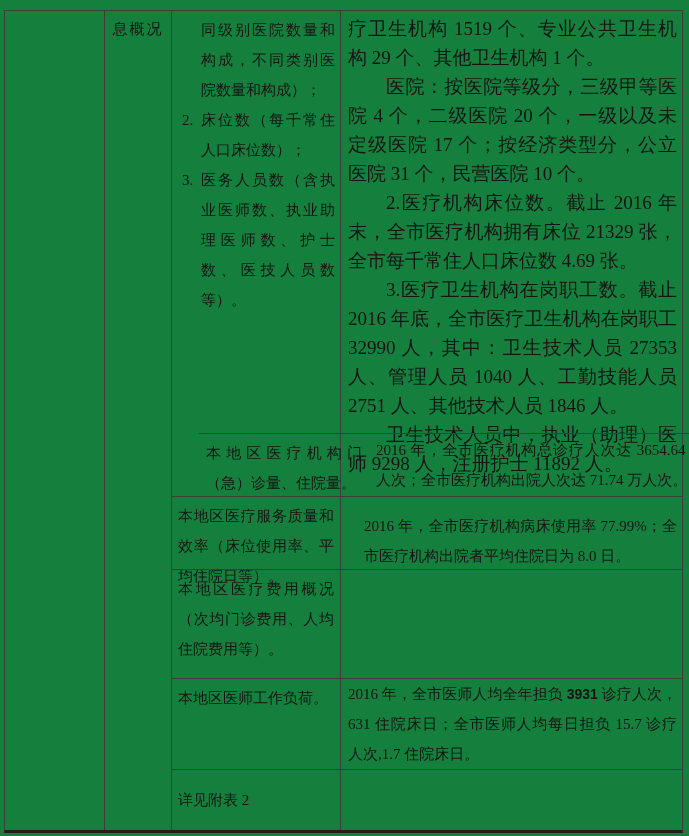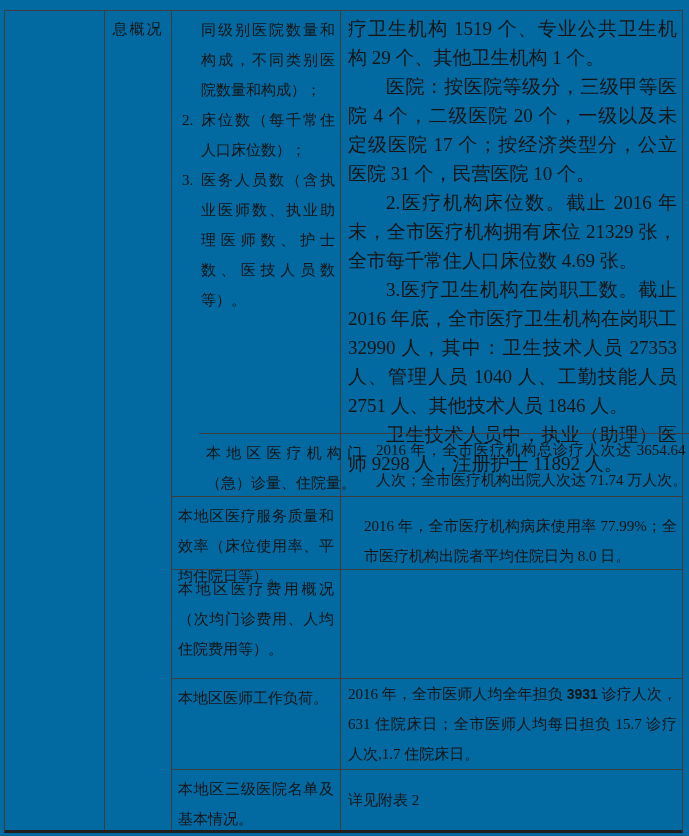--- a/index.html
+++ b/index.html
@@ -1,19 +1,19 @@
 <!DOCTYPE html>
 <html><head>
 <meta charset="utf-8">
 <style>
   html,body{margin:0;padding:0;background:#e9e9e9;}
   .page{
     position:relative;
     width:689px;height:836px;
-    background:#0369a1;
+    background:#15803d;
     font-family:"Liberation Serif","DejaVu Serif",serif;
     color:#141414;
     overflow:hidden;
   }
   .table-frame{
     position:absolute;left:4px;top:10px;
     width:677px;height:819px;
     border:1px solid #3d3d3d;
     border-bottom:3px solid #1f1f1f;
     box-sizing:content-box;
@@ -129,20 +129,19 @@
     </div>
 
     <div class="trow r5 bordered">
       <div class="cell-label">本地区医师工作负荷。</div>
       <div class="cell-content">
         <p><span>2016 年，全市医师人均全年担负 </span><span class="num-sans">3931</span><span> 诊疗人次，631 住院床日；全市医师人均每日担负 15.7 诊疗人次,1.7 住院床日。</span></p>
       </div>
     </div>
 
     <div class="trow r6 bordered">
-      <div class="cell-label">本地区三级医院名单及基本情况。</div>
       <div class="cell-content">
         <p>详见附表 2</p>
       </div>
     </div>
 
   </div>
 </div>
 
 </body></html>

